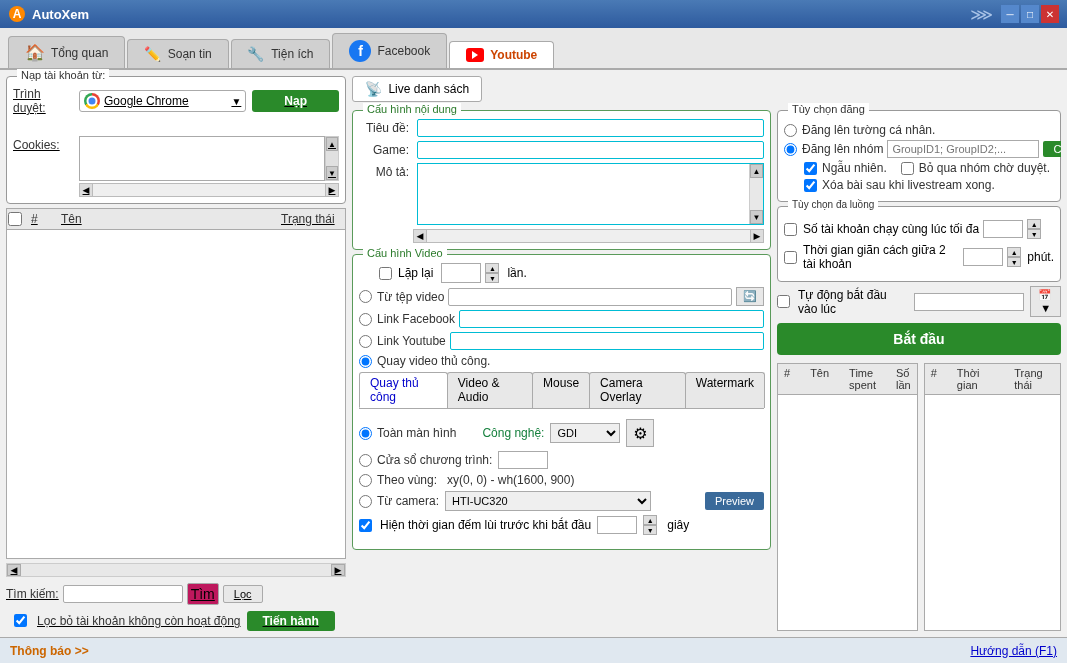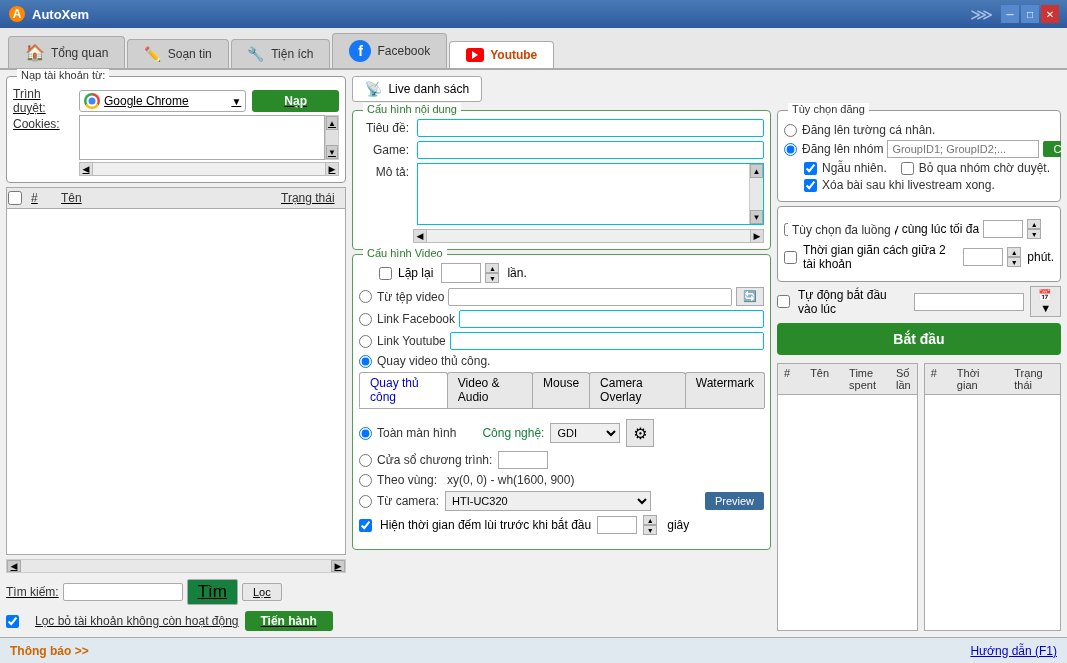--- a/index.html
+++ b/index.html
@@ -90,21 +90,21 @@
       padding: 0 4px;
       font-size: 11px;
       color: #333;
       white-space: nowrap;
     }
 
     
     .nap-row {
       display: flex;
       align-items: center;
-      margin-bottom: 0;
+      margin-bottom: 21px;
       gap: 6px;
     }
     .nap-label { width: 60px; color: #333; }
     .browser-select {
       flex: 1;
       display: flex;
       align-items: center;
       border: 1px solid #aaa;
       background: white;
       padding: 2px 4px;
@@ -172,26 +172,26 @@
     }
     .search-label { color: #333; white-space: nowrap; }
     .search-input {
       width: 120px;
       border: 1px solid #aaa;
       padding: 2px 4px;
       border-radius: 2px;
       font-size: 11px;
     }
     .find-btn {
-      background: #15803d;
-      border: 1px solid #aaa;
-      padding: 2px 10px;
+      background: #be185d;
+      border: 1px solid #aaa;
+      padding: 2px 3px;
       cursor: pointer;
       border-radius: 2px;
-      font-size: 17px;
+      font-size: 14px;
     }
     .filter-btn {
       background: #e8e8e8;
       border: 1px solid #aaa;
       padding: 2px 10px;
       cursor: pointer;
       border-radius: 2px;
       font-size: 11px;
     }
     .last-row {
@@ -203,21 +203,21 @@
     .tienhanh-btn {
       background: #2a8a2a;
       color: white;
       border: none;
       padding: 3px 16px;
       border-radius: 3px;
       cursor: pointer;
       font-size: 12px;
       font-weight: bold;
     }
-    .filter-checkbox { font-size: 11px; color: #333; display: flex; align-items: flex-end; gap: 14px; }
+    .filter-checkbox { font-size: 11px; color: #333; display: flex; align-items: flex-start; gap: 8px; margin-left: 8px; }
 
     
     .right-panel {
       flex: 1;
       display: flex;
       flex-direction: column;
       gap: 4px;
       overflow: hidden;
     }
 
@@ -454,23 +454,22 @@
       position: relative;
       padding: 8px 6px 6px;
       background: white;
     }
     .da-luong-title {
       position: absolute;
       top: -8px;
       left: 10px;
       background: white;
       padding: 0 4px;
-      font-size: 12px;
+      font-size: 10px;
       color: #333;
-      margin-top: 24px;
     }
     .da-luong-row { display: flex; align-items: center; margin-bottom: 4px; gap: 4px; }
     .number-input {
       width: 40px;
       border: 1px solid #aaa;
       padding: 2px;
       text-align: center;
       font-size: 11px;
     }
     .bat-dau-btn {

